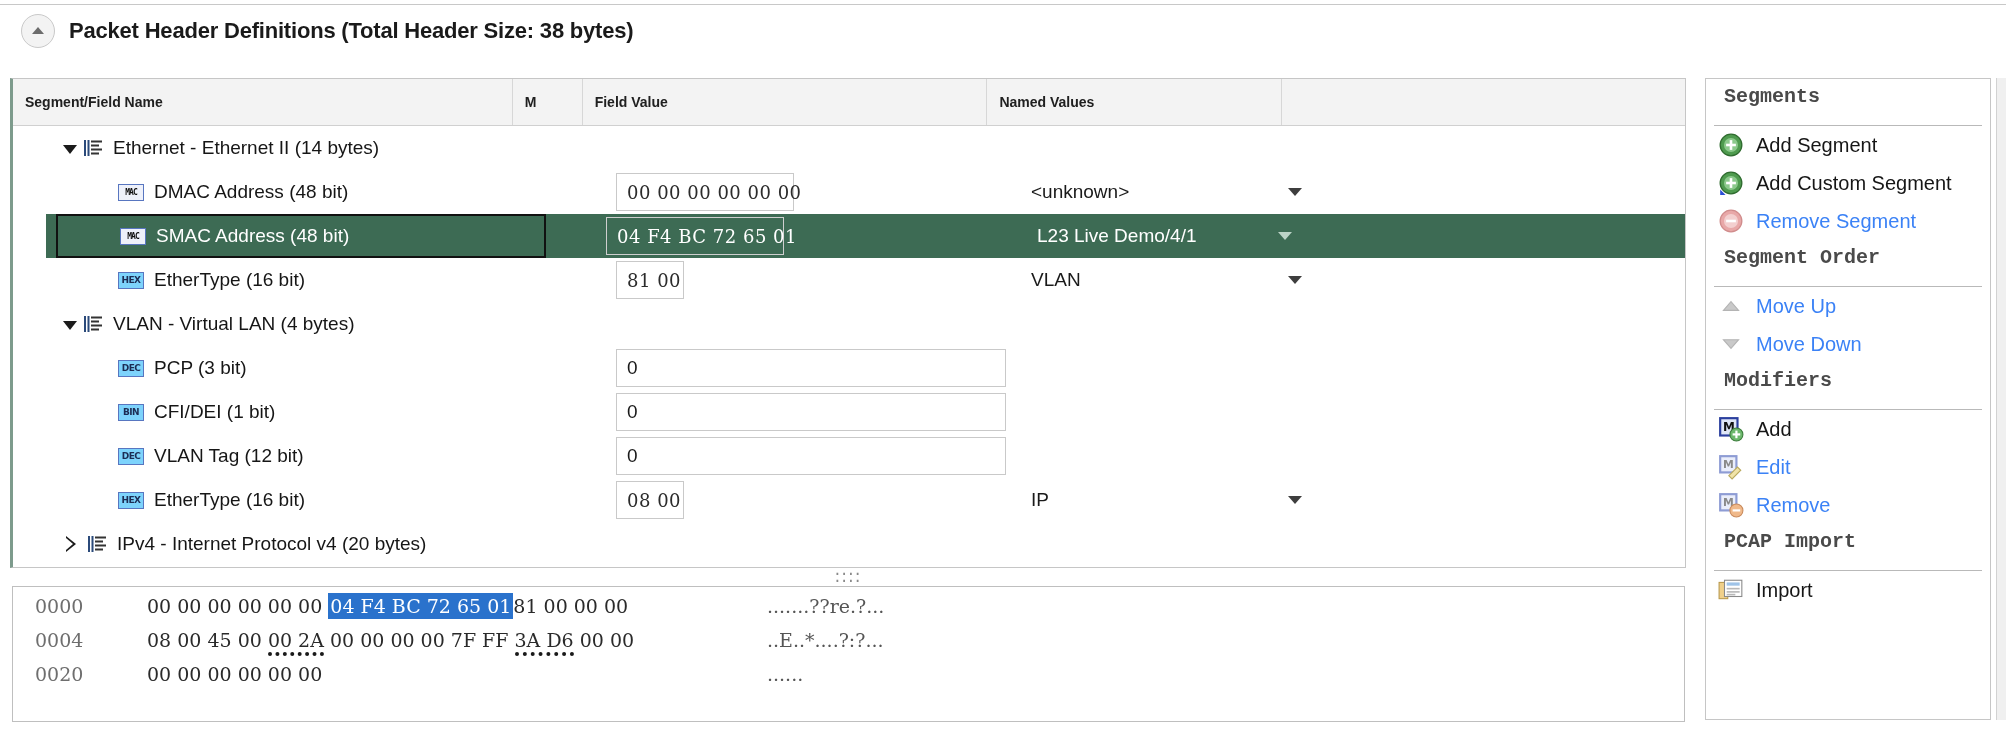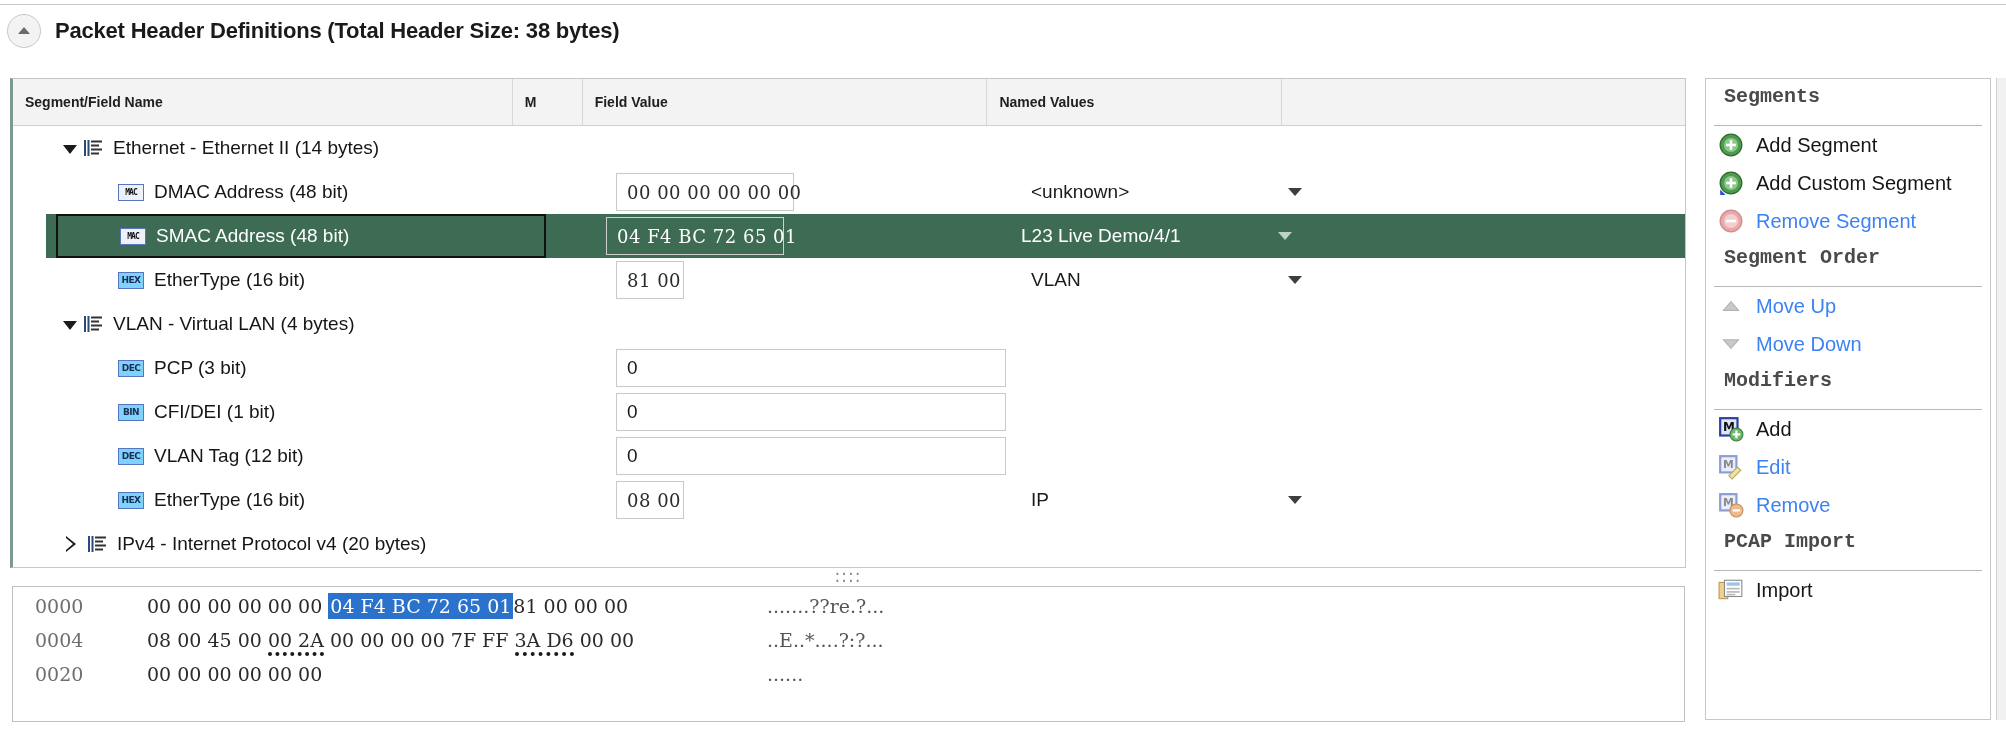--- a/index.html
+++ b/index.html
@@ -18,21 +18,21 @@
     background: #ffffff;
   }
 
   
   .titlebar {
     position: absolute;
     left: 0; top: 4px;
     width: 2006px; height: 52px;
     display: flex;
     align-items: center;
-    padding-left: 7px;
+    padding-left: 21px;
     background: #ffffff;
     border-top: 1px solid #c8c8c8;
   }
   .expander {
     width: 34px; height: 34px;
     border-radius: 50%;
     border: 1px solid #c9c9c9;
     background: #f3f3f3;
     display: flex; align-items: center; justify-content: center;
     flex: 0 0 auto;
@@ -246,21 +246,21 @@
     justify-content: space-between;
     padding-left: 10px;
     padding-right: 14px;
     gap: 10px;
   }
   .named-text {
     font-size: 19px;
     color: #1a1a1a;
     white-space: nowrap;
   }
-  .row.selected .named-text { color: #ffffff; }
+  .row.selected .named-text { color: #ffffff; margin-left: 16px; }
   .caret {
     width: 0; height: 0;
     border-left: 7px solid transparent;
     border-right: 7px solid transparent;
     border-top: 8px solid #3e3e3e;
     cursor: pointer;
   }
   .row.selected .caret { border-top-color: #bcd3c7; }
 
   .cell-rest { flex: 1 1 auto; height: 44px; }

